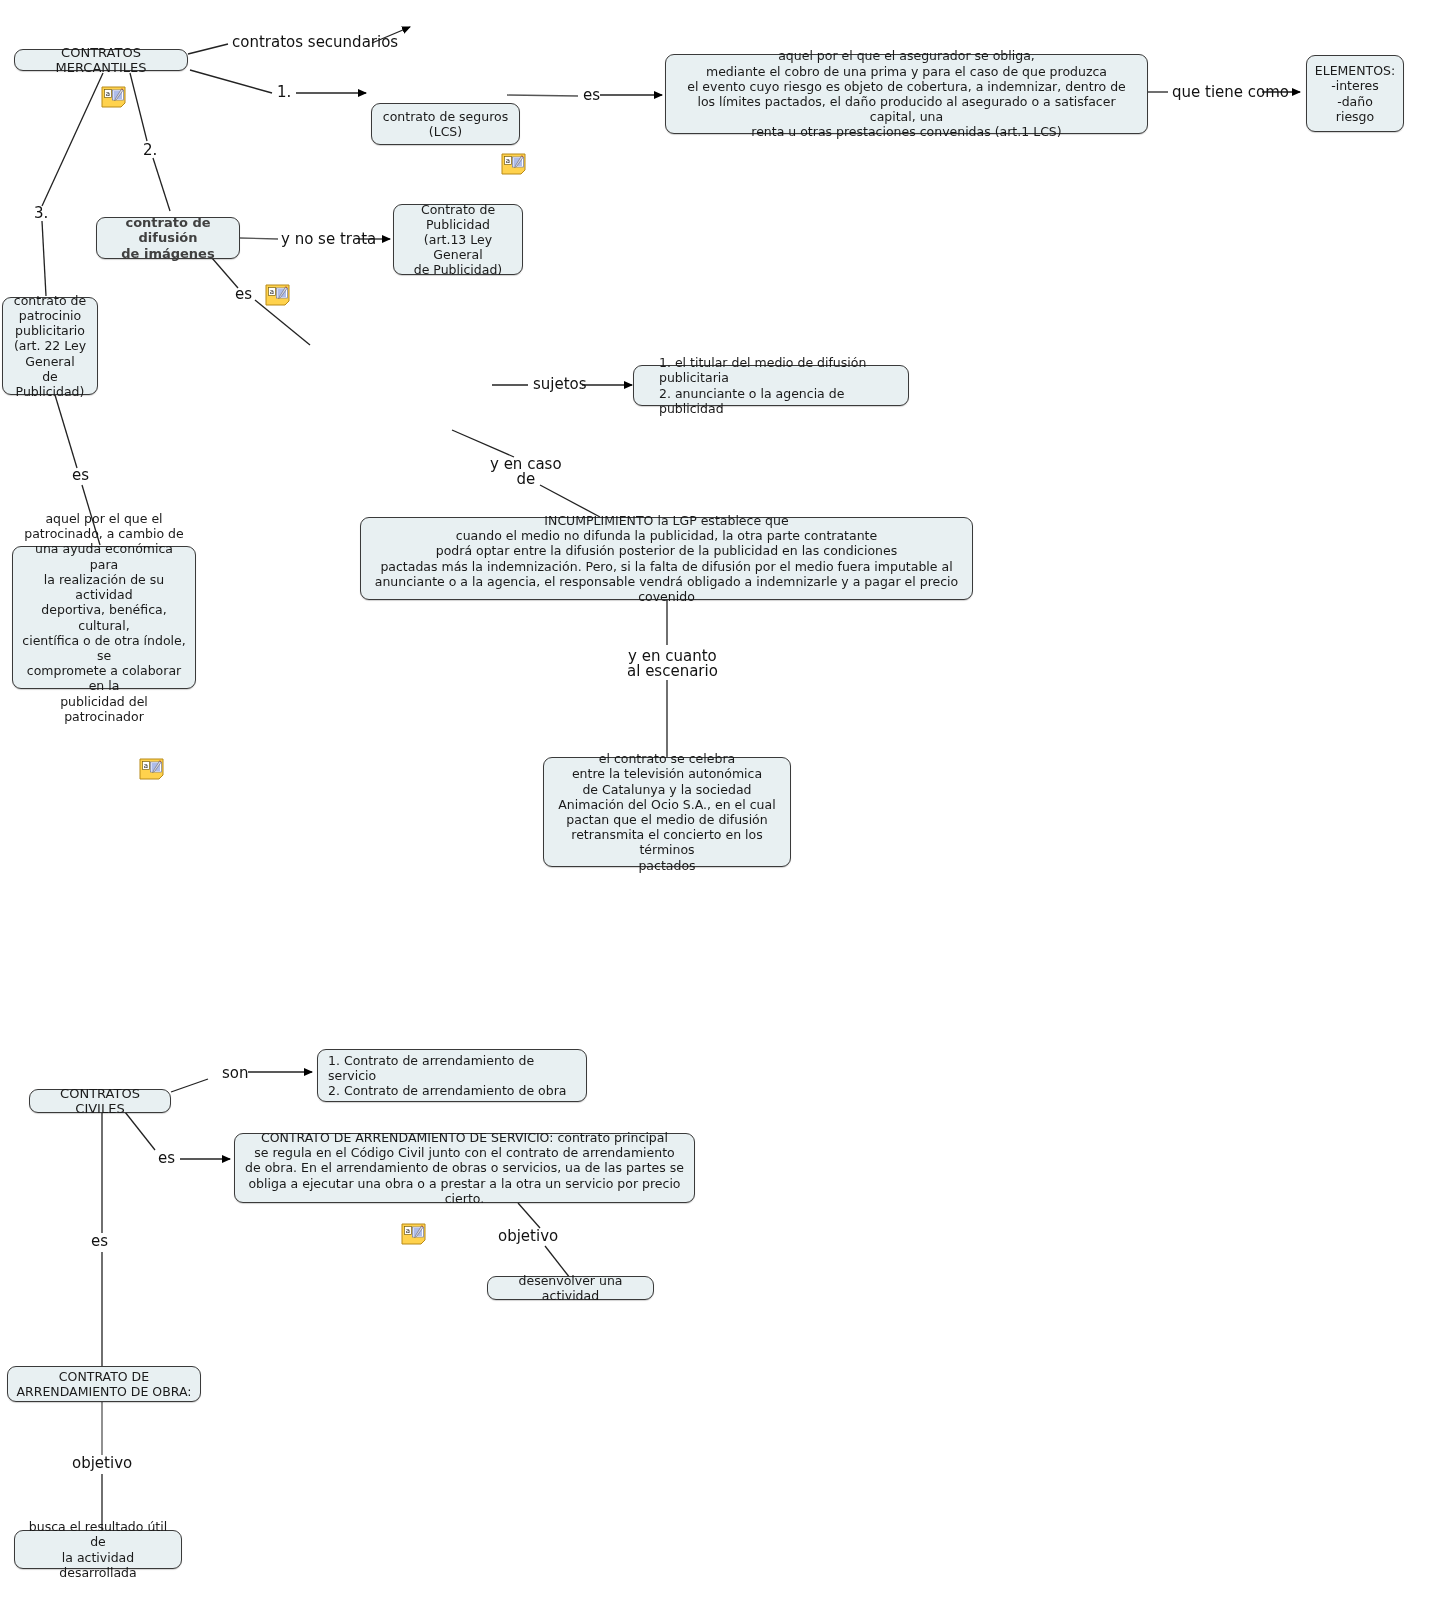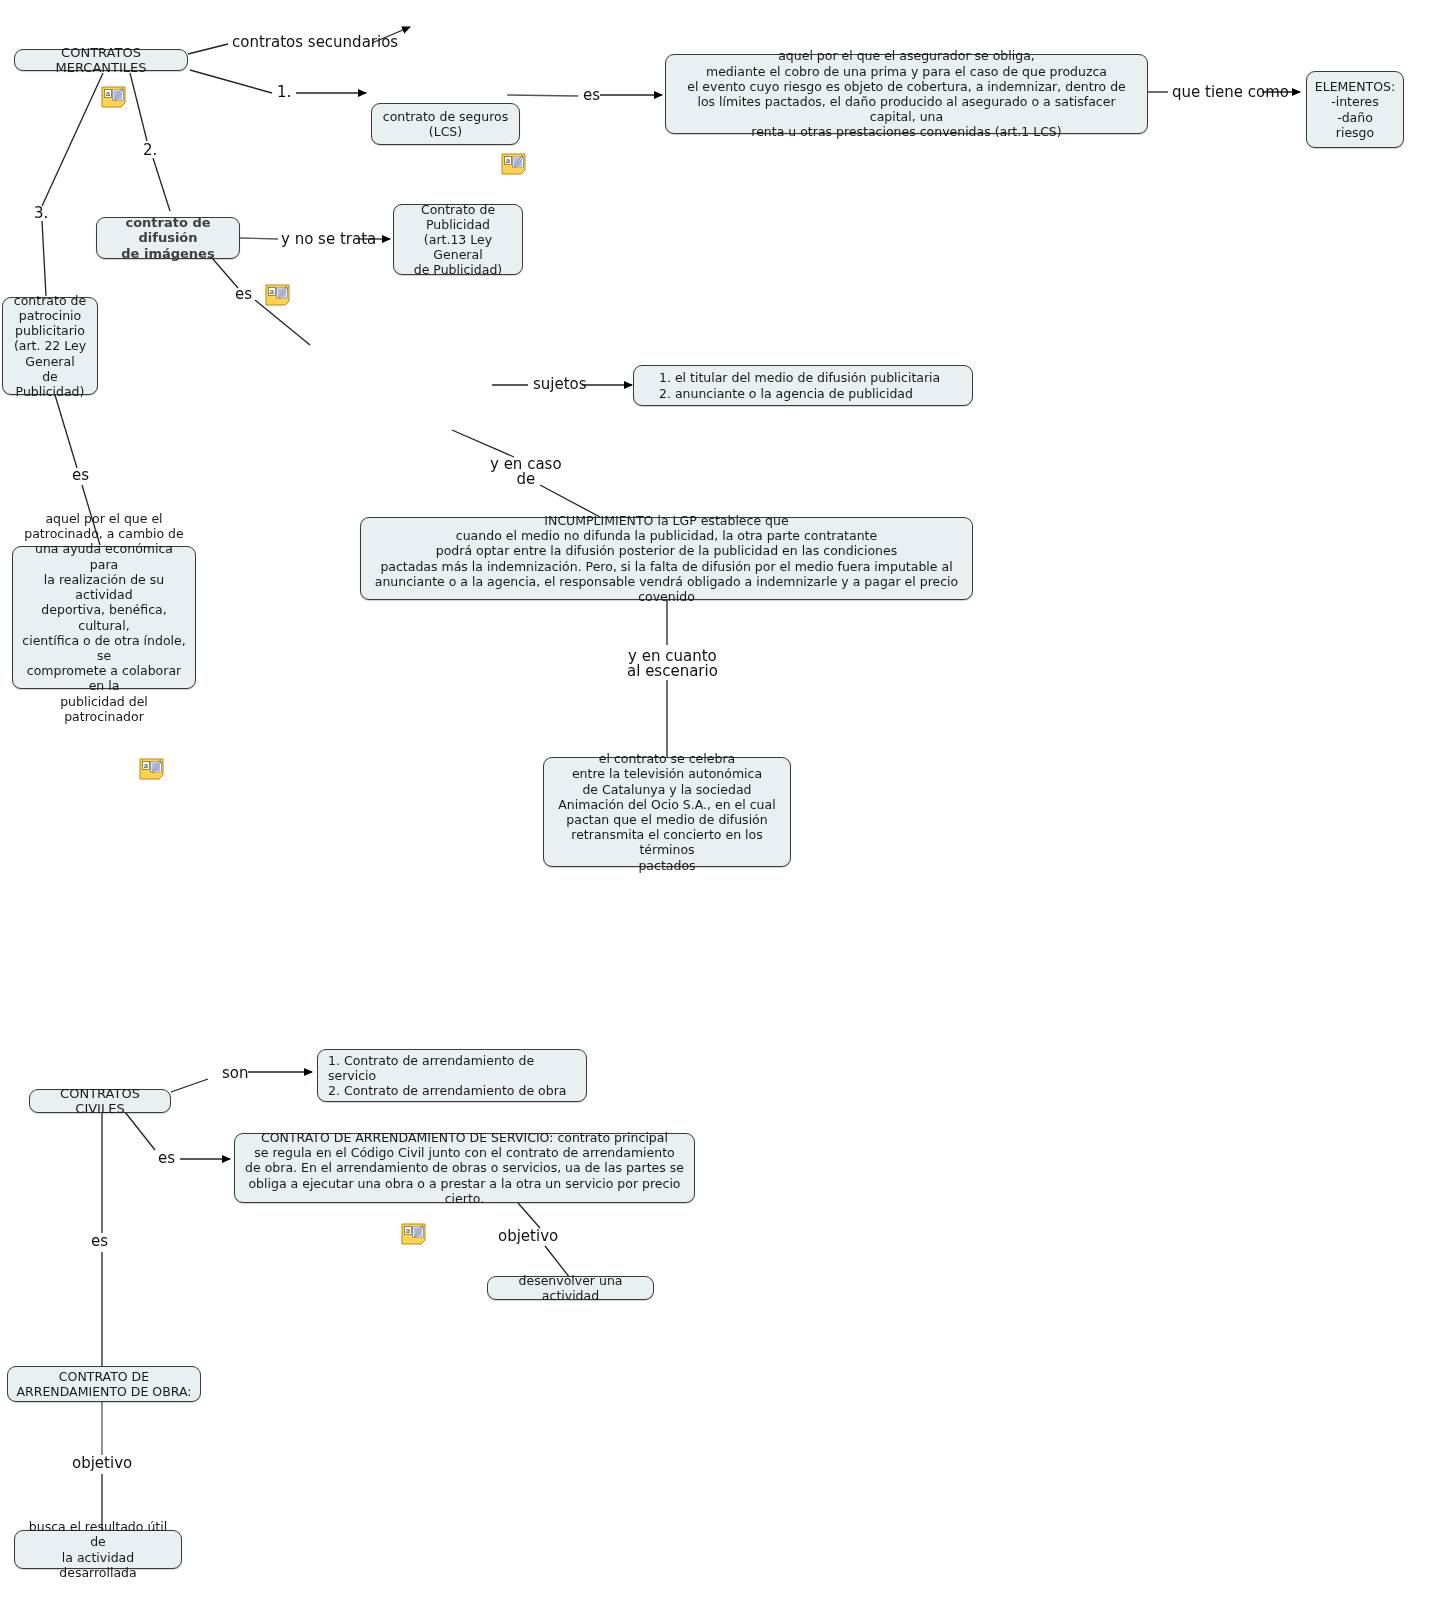--- a/index.html
+++ b/index.html
@@ -137,21 +137,21 @@
 
   <div class="node" style="left:371px; top:74px; width:149px; height:42px;margin-top:29px;">contrato de seguros
 (LCS)</div>
 
   <div class="node" style="left:665px; top:54px; width:483px; height:80px;">aquel por el que el asegurador se obliga,
 mediante el cobro de una prima y para el caso de que produzca
 el evento cuyo riesgo es objeto de cobertura, a indemnizar, dentro de
 los límites pactados, el daño producido al asegurado o a satisfacer capital, una
 renta u otras prestaciones convenidas (art.1 LCS)</div>
 
-  <div class="node" style="left:1306px; top:55px; width:98px; height:77px;margin-top:16px;">ELEMENTOS:
+  <div class="node" style="left:1306px; top:55px; width:98px; height:77px;">ELEMENTOS:
 -interes
 -daño
 riesgo</div>
 
   <div class="node magenta" style="left:96px; top:217px; width:144px; height:42px;">contrato de difusión
 de imágenes</div>
 
   <div class="node" style="left:393px; top:204px; width:130px; height:71px;">Contrato de
 Publicidad
 (art.13 Ley General
@@ -167,21 +167,21 @@
   <div class="node" style="left:12px; top:546px; width:184px; height:143px;">aquel por el que el
 patrocinado, a cambio de
 una ayuda económica para
 la realización de su actividad
 deportiva, benéfica, cultural,
 científica o de otra índole, se
 compromete a colaborar en la
 publicidad del patrocinador</div>
 
 
-  <div class="node left-align" style="left:633px; top:365px; width:340px; height:41px; padding-left:25px;">1. el titular del medio de difusión publicitaria
+  <div class="node left-align" style="left:633px; top:365px; width:276px; height:41px; padding-left:25px;">1. el titular del medio de difusión publicitaria
 2. anunciante o la agencia de publicidad</div>
 
   <div class="node" style="left:360px; top:517px; width:613px; height:83px;">INCUMPLIMIENTO la LGP establece que
 cuando el medio no difunda la publicidad, la otra parte contratante
 podrá optar entre la difusión posterior de la publicidad en las condiciones
 pactadas más la indemnización. Pero, si la falta de difusión por el medio fuera imputable al
 anunciante o a la agencia, el responsable vendrá obligado a indemnizarle y a pagar el precio covenido</div>
 
   <div class="node" style="left:543px; top:757px; width:248px; height:110px;">el contrato se celebra
 entre la televisión autonómica

